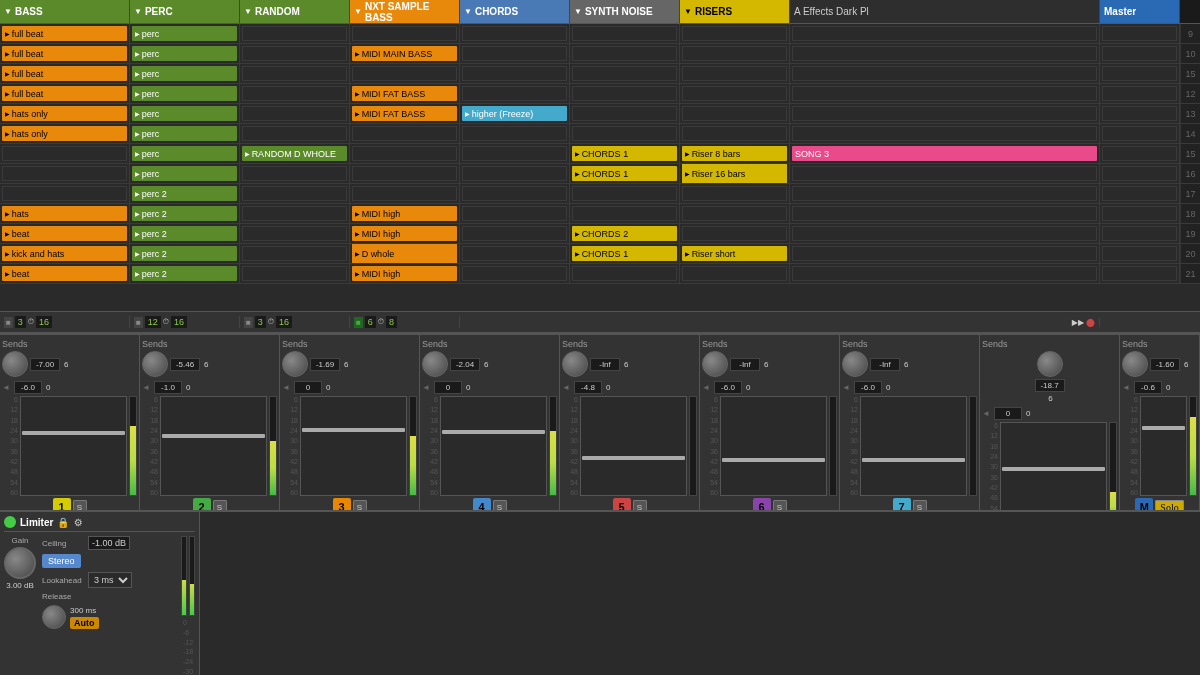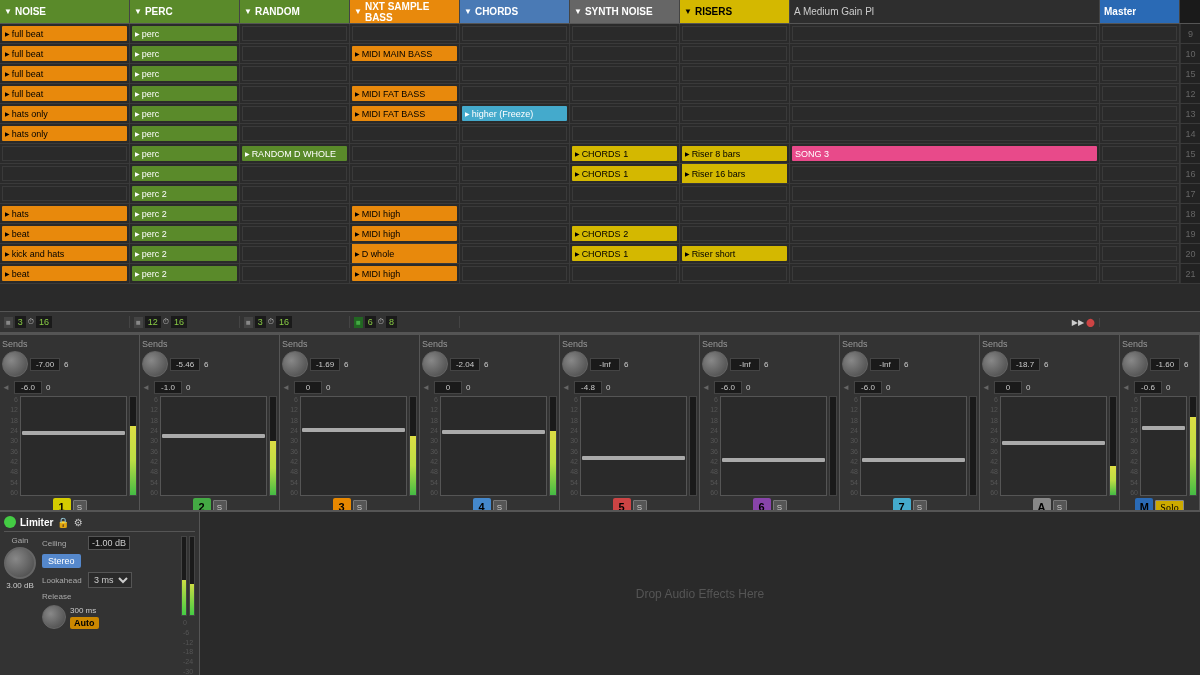--- a/index.html
+++ b/index.html
@@ -23,21 +23,21 @@
 <body>
 
 <div class="main-container">
 
   <div style="display:flex; flex-direction:column; height:510px; overflow:hidden;">
 
     <div class="col-header-container" style="height:24px; background:#2a2a2a; display:flex; border-bottom:1px solid #555;">
 
       <div class="beats-w" style="background:#5a8a2a; display:flex; align-items:center; padding:0 4px; border-right:1px solid #444; font-size:10px; font-weight:bold; color:#fff;">
         <span style="margin-right:3px; font-size:8px;">▼</span>
-        <span>NOISE</span>
+        <span>BASS</span>
       </div>
       <div class="perc-w" style="background:#5a8a2a; display:flex; align-items:center; padding:0 4px; border-right:1px solid #444; font-size:10px; font-weight:bold; color:#fff;">
         <span style="margin-right:3px; font-size:8px;">▼</span>
         <span>PERC</span>
       </div>
       <div class="random-w" style="background:#5a8a2a; display:flex; align-items:center; padding:0 4px; border-right:1px solid #444; font-size:10px; font-weight:bold; color:#fff;">
         <span style="margin-right:3px; font-size:8px;">▼</span>
         <span>RANDOM</span>
       </div>
       <div class="nxt-w" style="background:#e8890c; display:flex; align-items:center; padding:0 4px; border-right:1px solid #444; font-size:10px; font-weight:bold; color:#fff;">
@@ -50,21 +50,21 @@
       </div>
       <div class="synth-w" style="background:#666; display:flex; align-items:center; padding:0 4px; border-right:1px solid #444; font-size:10px; font-weight:bold; color:#fff;">
         <span style="margin-right:3px; font-size:8px;">▼</span>
         <span>SYNTH NOISE</span>
       </div>
       <div class="risers-w" style="background:#d4b800; display:flex; align-items:center; padding:0 4px; border-right:1px solid #444; font-size:10px; font-weight:bold; color:#000;">
         <span style="margin-right:3px; font-size:8px;">▼</span>
         <span>RISERS</span>
       </div>
       <div style="flex:1; background:#2e2e2e; display:flex; align-items:center; padding:0 4px; border-right:1px solid #444; font-size:10px; color:#ccc;">
-        <span>A Medium Gain Pl</span>
+        <span>A Effects Dark Pl</span>
       </div>
       <div class="master-w" style="background:#2a6ab5; display:flex; align-items:center; padding:0 4px; border-right:1px solid #444; font-size:10px; font-weight:bold; color:#fff;">
         <span>Master</span>
       </div>
       <div class="nums-w" style="background:#1a1a1a;"></div>
     </div>
 
     <div id="clip-rows-container" style="flex:1; overflow-y:auto;">
     <div style="display: flex; height: 20px; border-bottom: 1px solid rgb(58, 58, 58);">
           <div style="width: 130px; min-width: 130px; border-right: 1px solid rgb(58, 58, 58); display: flex; align-items: center; padding: 0px 2px; overflow: hidden;">
@@ -938,21 +938,21 @@
               <div style="position: absolute; bottom: 0px; width: 100%; height: 0%; background: linear-gradient(to top, rgb(68, 187, 68), rgb(187, 221, 68), rgb(221, 221, 68));"></div>
             </div>
           </div>
           <div style="display: flex; align-items: center; gap: 2px; width: 100%; margin-top: 2px; justify-content: center;">
             <div style="width: 18px; height: 18px; border-radius: 2px; display: flex; align-items: center; justify-content: center; font-size: 11px; font-weight: bold; color: rgb(0, 0, 0); background: rgb(68, 170, 204); cursor: pointer;">7</div>
             <div style="width: 14px; height: 14px; background: rgb(85, 85, 85); border: 1px solid rgb(119, 119, 119); font-size: 8px; color: rgb(204, 204, 204); display: flex; align-items: center; justify-content: center; cursor: pointer; border-radius: 1px;">S</div>
           </div>
         </div>
         <div style="display: flex; flex-direction: column; align-items: center; border-right: 1px solid rgb(85, 85, 85); padding: 4px 2px 2px; min-width: 110px; flex: 1 1 0%; background: rgb(51, 51, 51); position: relative; overflow: hidden;">
           <div style="font-size: 9px; color: rgb(153, 153, 153); margin-bottom: 2px; align-self: flex-start;">Sends</div>
-          <div style="display: flex; align-items: center; gap: 2px; width: 100%; margin-bottom: 4px;">
+          <div style="display: flex; align-items: center; gap: 2px; width: 100%; margin-bottom: 4px; flex-direction: column;">
             <div style="width: 26px; height: 26px; border-radius: 50%; background: radial-gradient(circle at 35% 35%, rgb(136, 136, 136), rgb(68, 68, 68)); border: 1px solid rgb(102, 102, 102); cursor: pointer; flex-shrink: 0;"></div>
             <div style="font-size: 8px; color: rgb(204, 204, 204); background: rgb(26, 26, 26); border: 1px solid rgb(68, 68, 68); padding: 1px 2px; text-align: center; min-width: 30px;">-18.7</div>
             <div style="font-size: 8px; color: rgb(204, 204, 204); margin-left: 2px;">6</div>
           </div>
           <div style="display: flex; align-items: center; gap: 2px; width: 100%; margin-bottom: 2px;">
             <div style="width: 10px; font-size: 8px; color: rgb(102, 102, 102); cursor: pointer;">◄</div>
             <div style="font-size: 8px; color: rgb(204, 204, 204); background: rgb(26, 26, 26); border: 1px solid rgb(68, 68, 68); padding: 1px 2px; text-align: center; min-width: 28px;">0</div>
             <div style="font-size: 8px; color: rgb(204, 204, 204); margin-left: 2px;">0</div>
           </div>
           <div style="display: flex; flex: 1 1 0%; width: 100%; gap: 2px; min-height: 100px;">
@@ -1097,19 +1097,16 @@
               <div>-6</div>
               <div>-12</div>
               <div>-18</div>
               <div>-24</div>
               <div>-30</div>
           </div>
         </div>
       </div>
     </div>
 
-    <div style="flex:1; display:flex; align-items:center; justify-content:center; color:#555; font-size:12px;">
-      <span>Drop Audio Effects Here</span>
-    </div>
 
   </div>
 
 </div>
 
 </body></html>

